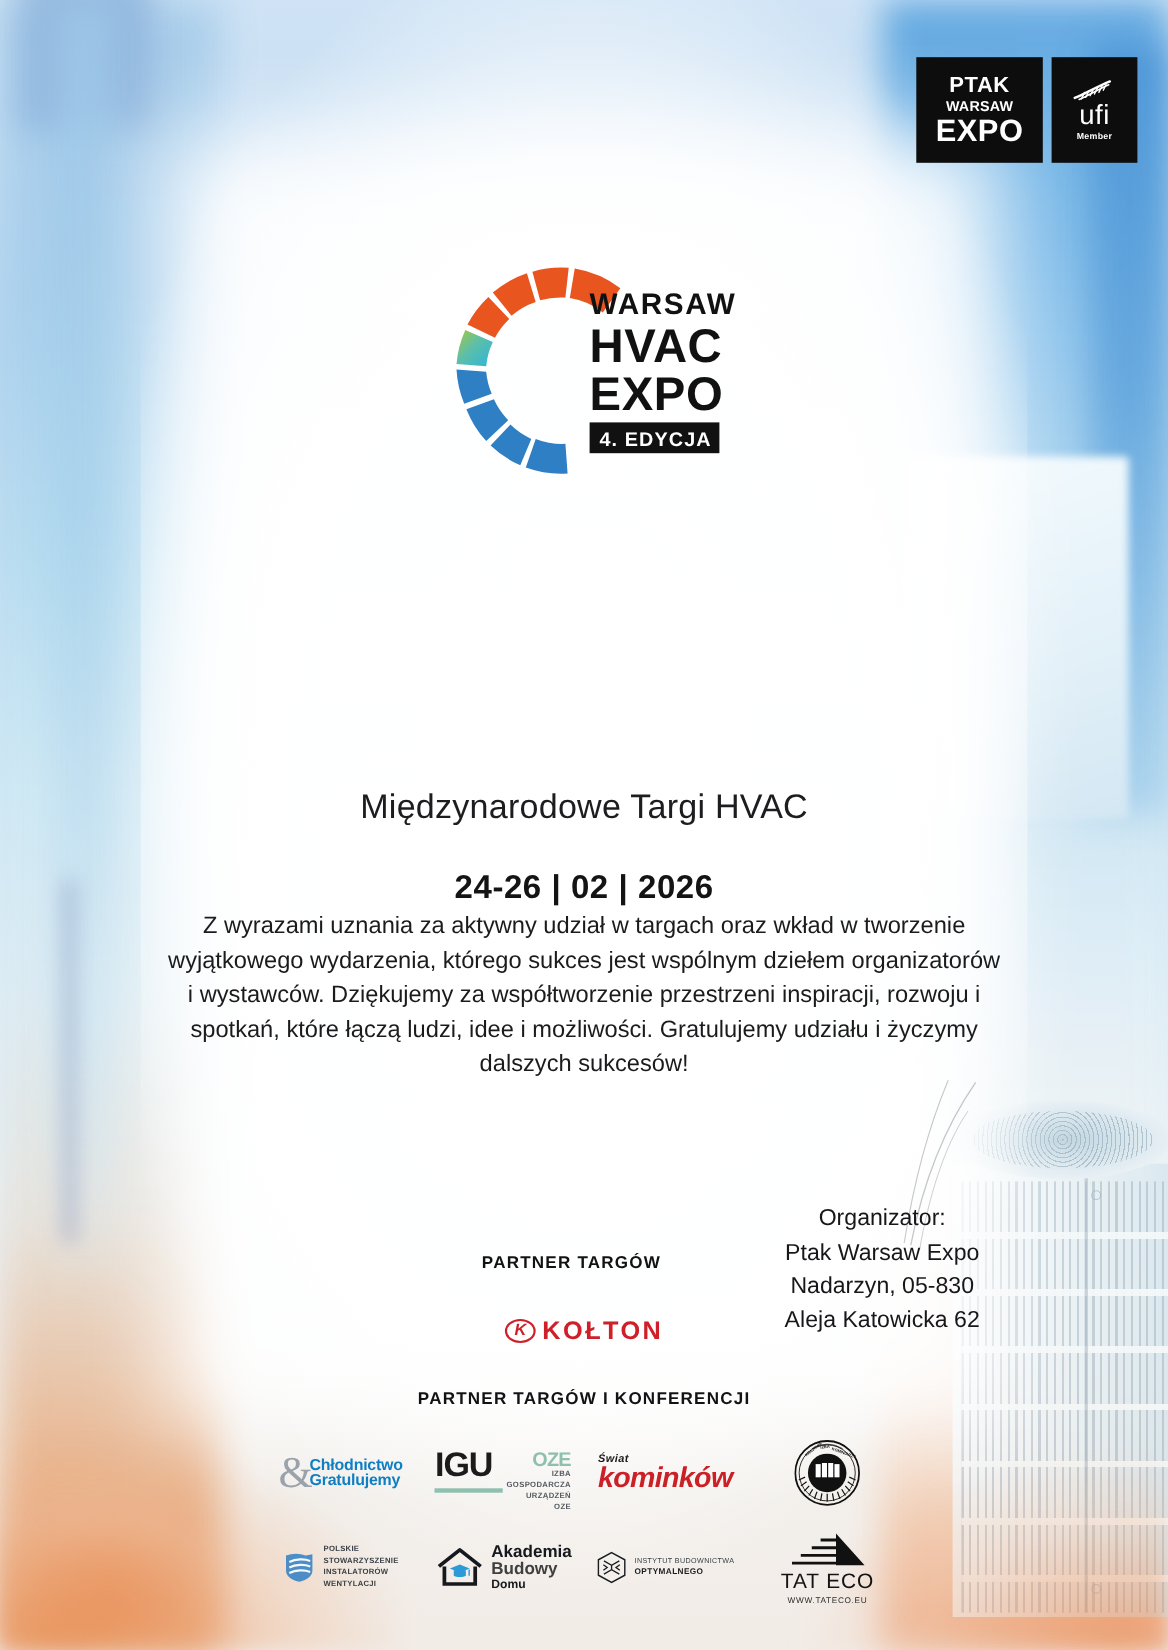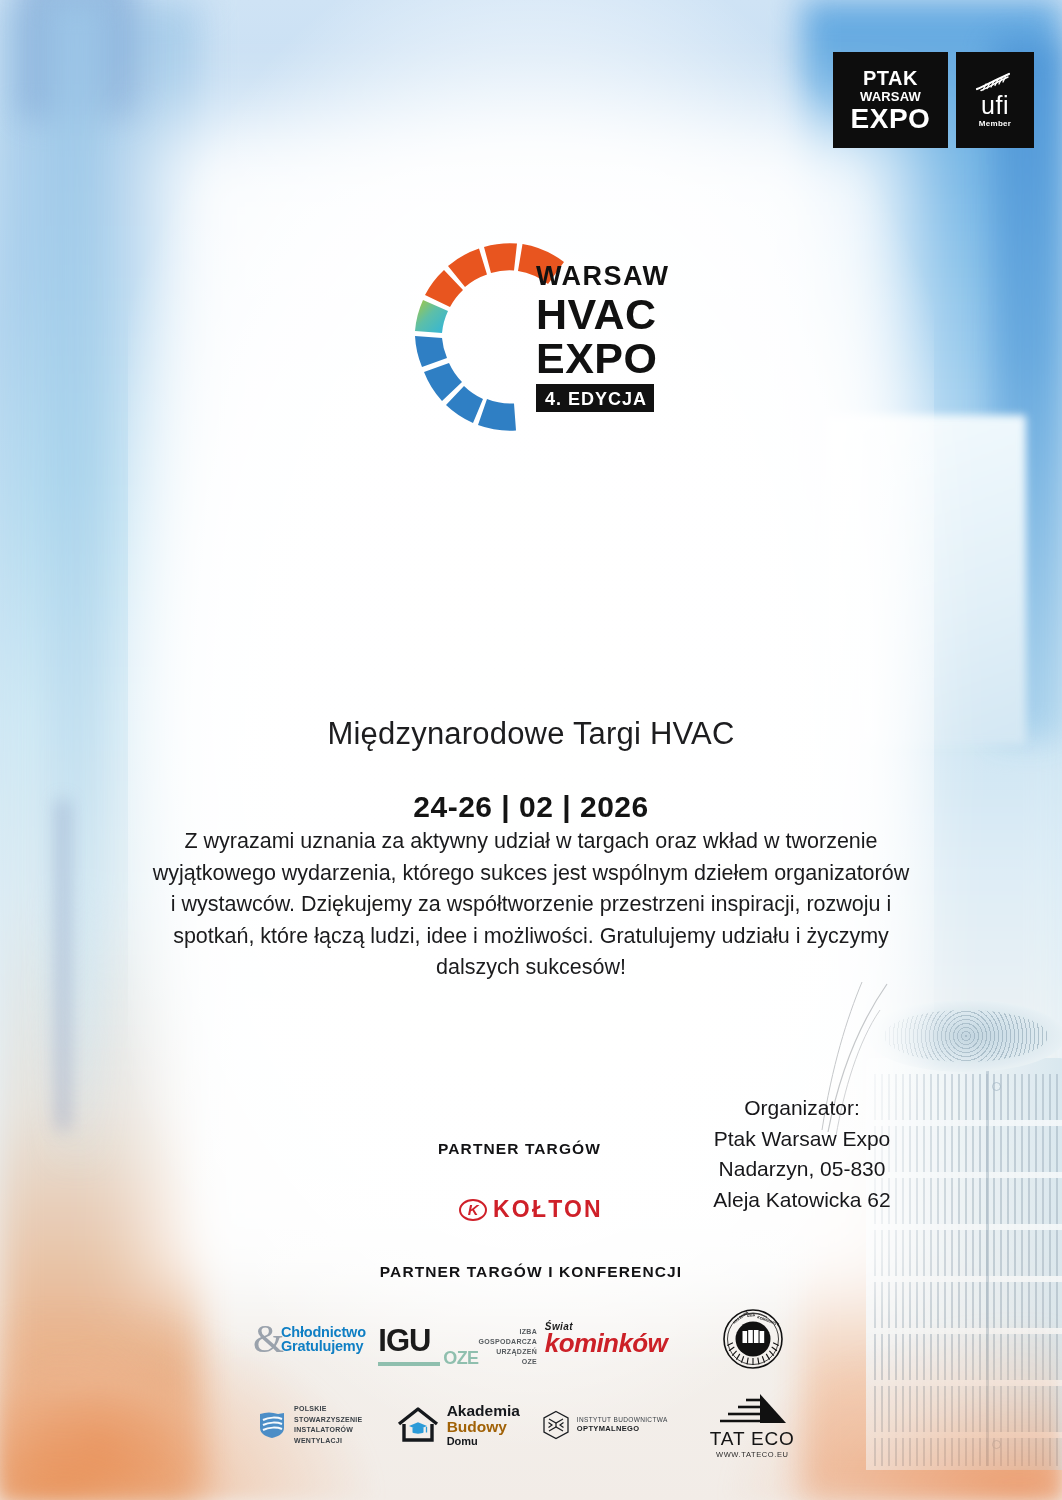--- a/index.html
+++ b/index.html
@@ -229,41 +229,41 @@
   .ck { display: flex; align-items: center; }
   .ck-amp { font-size: 40px; color: #9aa2ac; font-family: "Liberation Serif", serif; line-height: .8; margin-right: -3px; }
   .ck-txt { line-height: 1.0; }
   .ck-1 { font-size: 14.5px; font-weight: 700; color: #0f7fc4; letter-spacing: -.2px; }
   .ck-2 { font-size: 14.5px; font-weight: 700; color: #0f7fc4; letter-spacing: -.2px; }
 
   
   .igu { display: flex; align-items: flex-start; gap: 3px; margin-top: 16px; }
   .igu-main { font-size: 31px; font-weight: 700; color: #1b1b1b; letter-spacing: -1px; line-height: .92; }
   .igu-bar { width: 62px; height: 4px; background: #8fbfae; margin-top: 6px; }
-  .igu-right { display: flex; flex-direction: row; align-items: flex-end; }
+  .igu-right { display: flex; flex-direction: column; align-items: flex-end; }
   .igu-oze { font-size: 18px; font-weight: 700; color: #8fbfae; letter-spacing: -.6px; line-height: 1; }
   .igu-sub { font-size: 7px; font-weight: 700; color: #565b5f; line-height: 1.42; text-align: right; letter-spacing: .3px; }
 
   
   .sk { line-height: .92; font-style: italic; }
   .sk-1 { font-size: 10px; font-weight: 700; color: #1a1a1a; letter-spacing: .4px; }
   .sk-2 { font-size: 26px; font-weight: 700; color: #cc2027; letter-spacing: -.6px; }
 
   
   .seal { width: 60px; height: 60px; }
 
   
   .psiw { display: flex; align-items: center; gap: 7px; }
   .psiw-txt { font-size: 7px; font-weight: 700; color: #3a4147; line-height: 1.5; letter-spacing: .25px; }
 
   
   .abd { display: flex; align-items: center; gap: 6px; }
   .abd-txt { line-height: 1.06; }
   .abd-1 { font-size: 15.5px; font-weight: 700; color: #15181c; }
-  .abd-2 { font-size: 15.5px; font-weight: 700; color: #a16207; }
+  .abd-2 { font-size: 15.5px; font-weight: 700; color: #404040; }
   .abd-3 { font-size: 11px; font-weight: 700; color: #15181c; }
 
   
   .ibo { display: flex; align-items: center; gap: 7px; }
   .ibo-txt { line-height: 1.4; }
   .ibo-1 { font-size: 6.5px; font-weight: 400; color: #3a4147; letter-spacing: .35px; }
   .ibo-2 { font-size: 7.5px; font-weight: 700; color: #1a1d21; letter-spacing: .35px; }
 
   
   .tateco { display: flex; flex-direction: column; align-items: center; }

